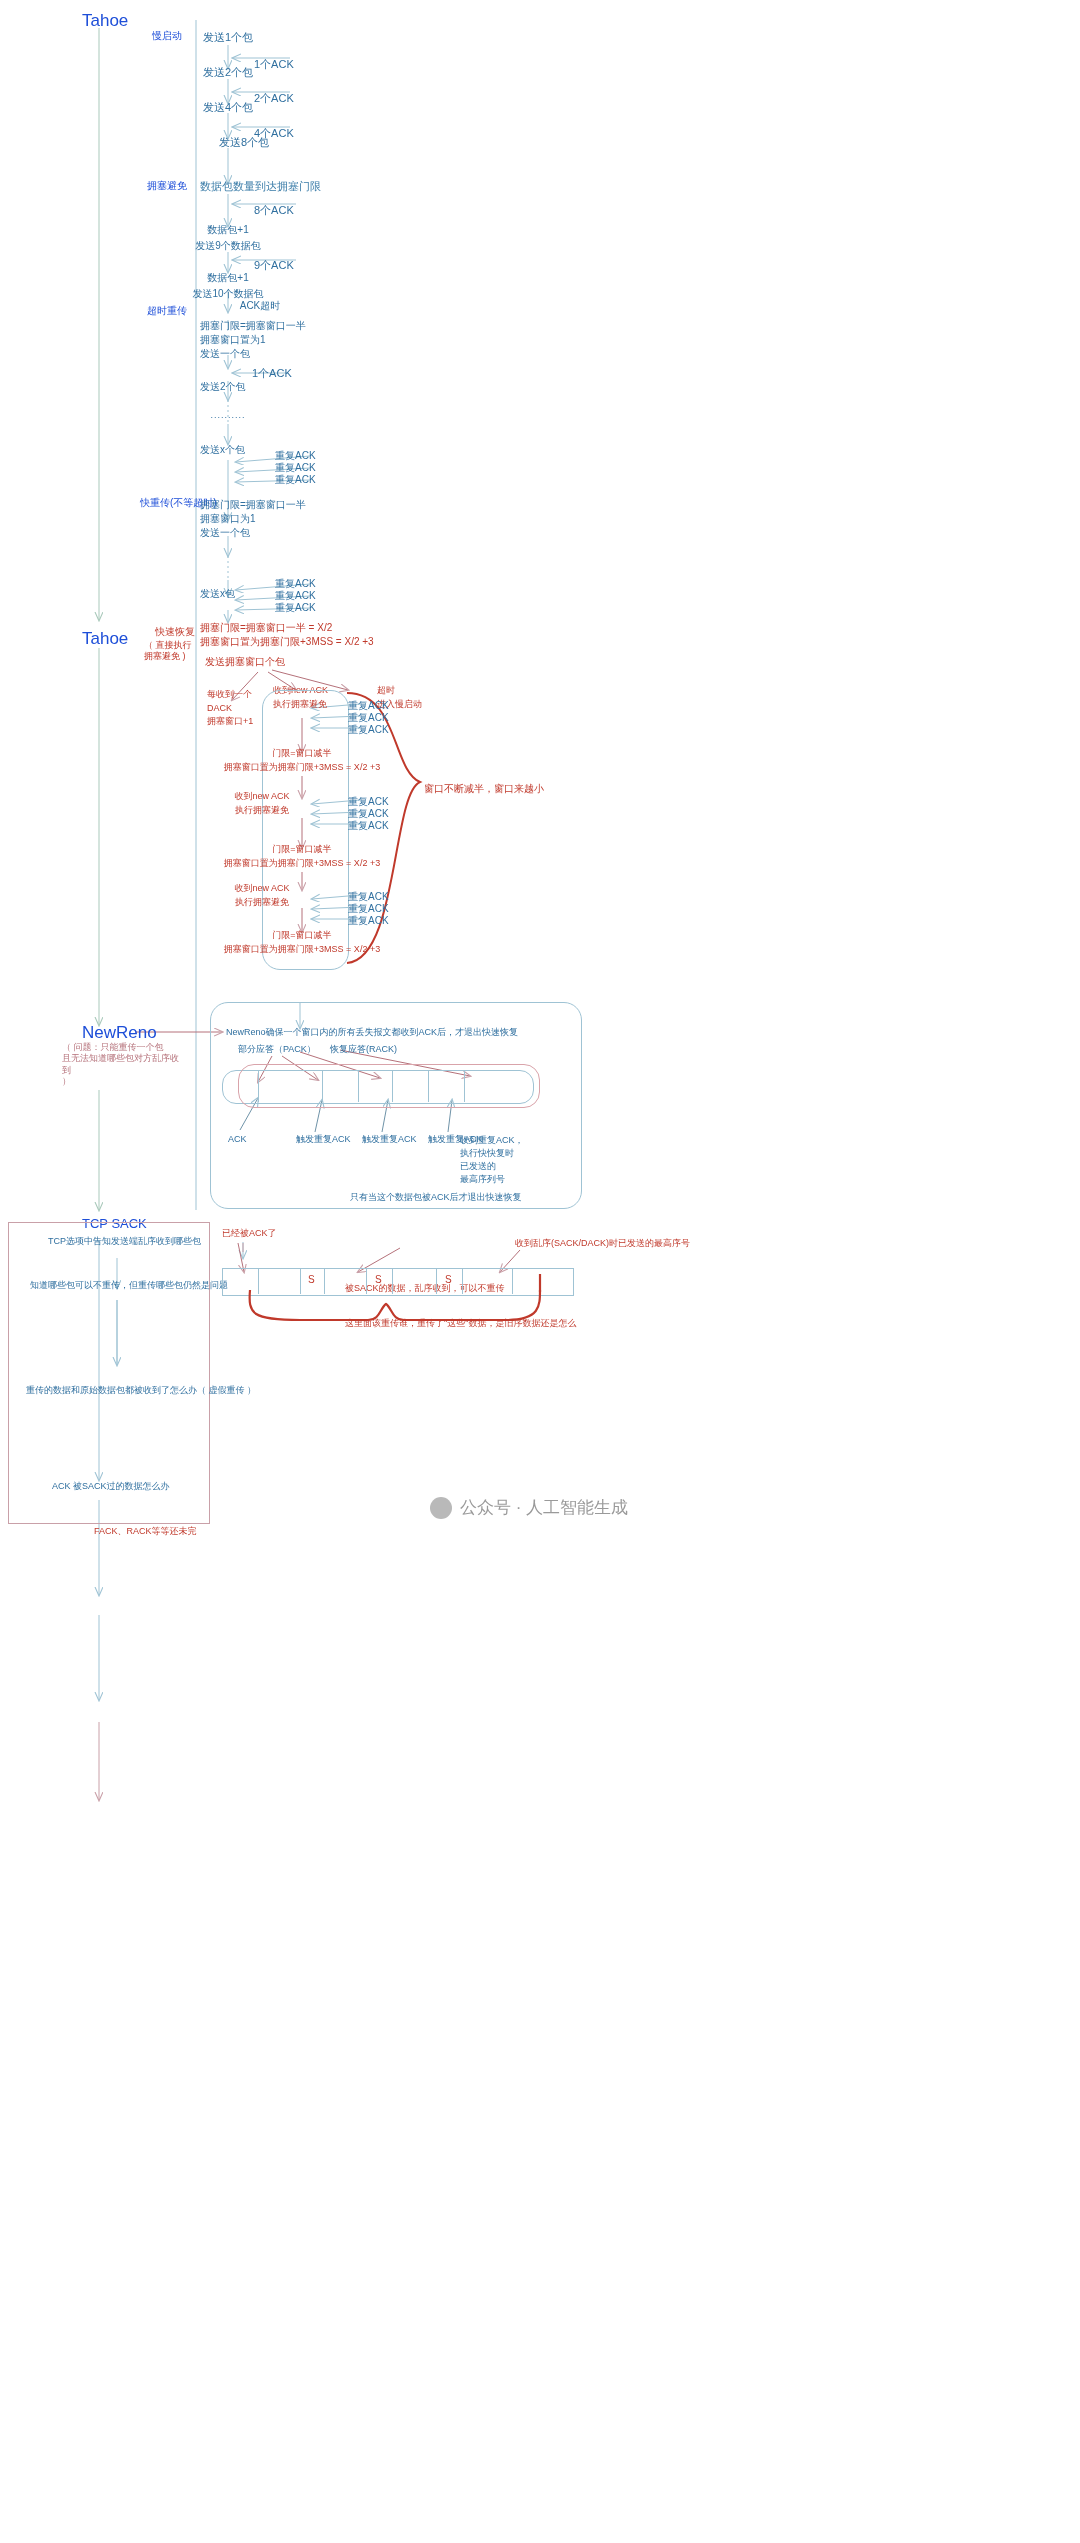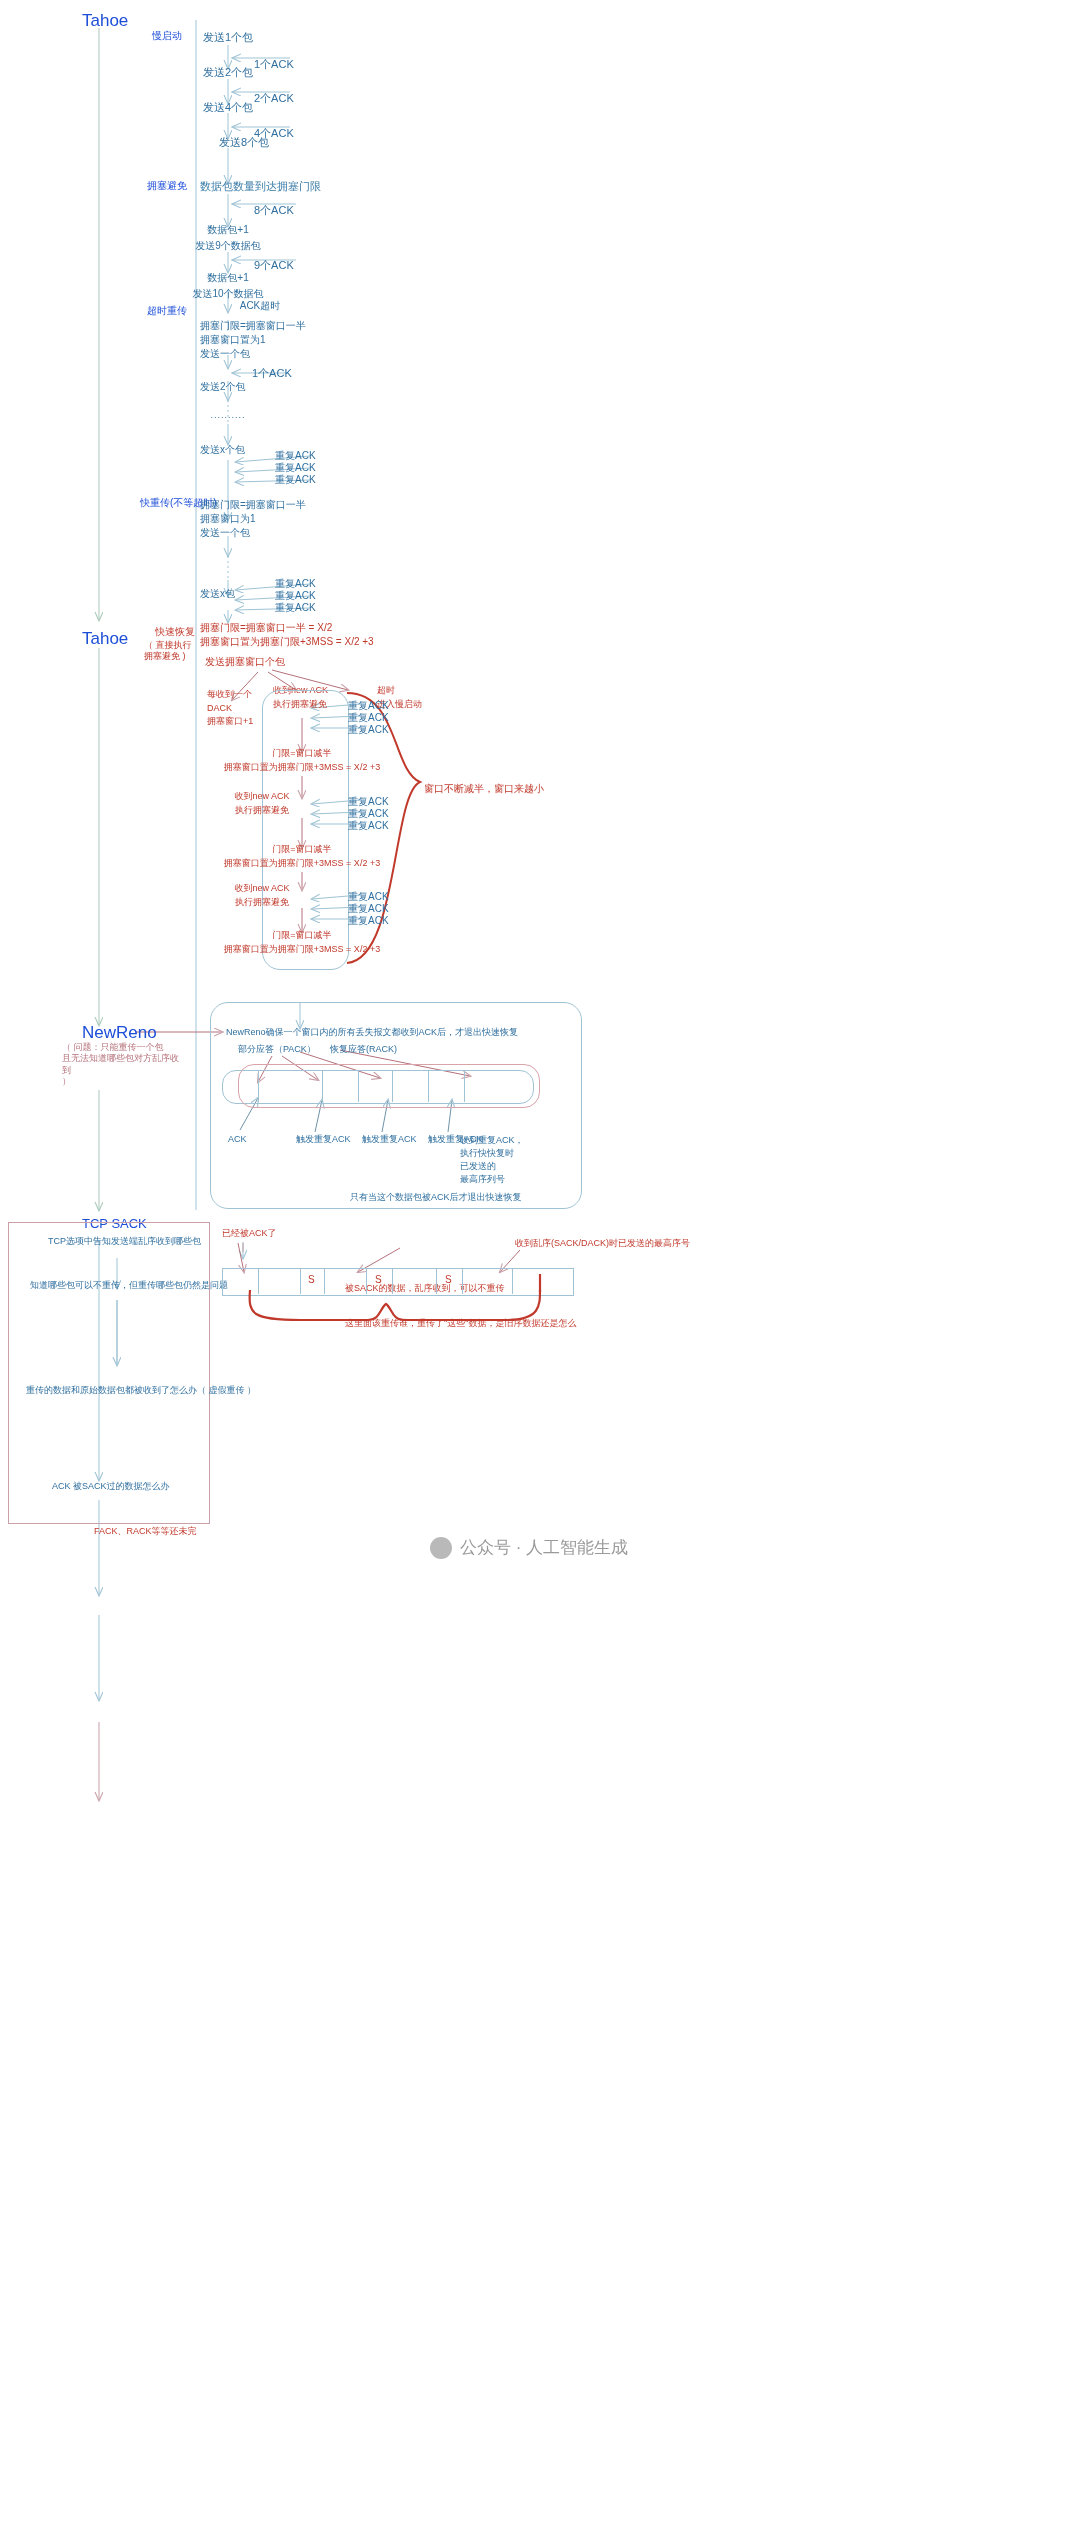--- a/index.html
+++ b/index.html
@@ -292,18 +292,18 @@
   <div class="t f10 red" style="left:375px;top:1274px;">S</div>
   <div class="t f10 red" style="left:445px;top:1274px;">S</div>
 
   <div class="t f9 red" style="left:345px;top:1318px;">这里面该重传谁，重传了"这些"数据，是旧序数据还是怎么</div>
 
   <svg width="1080" height="200" style="left:0;top:1280px;">
     <path d="M250,10 C248,34 252,40 300,40 L368,40 C380,40 380,28 386,24 C392,28 392,40 404,40 L506,40 C540,40 540,26 540,10" fill="none" stroke="#c0392b" stroke-width="2.2"></path>
     <line x1="540" y1="12" x2="540" y2="-6" stroke="#c0392b" stroke-width="2.2"></line>
   </svg>
 
-  <div class="wm" style="left:430px;top:1536px;text-align:right;">
+  <div class="wm" style="left:430px;top:1496px;text-align:right;">
     <span class="logo"></span>
     <span>公众号 · 人工智能生成</span>
   </div>
 
 </div>
 
 </body></html>

